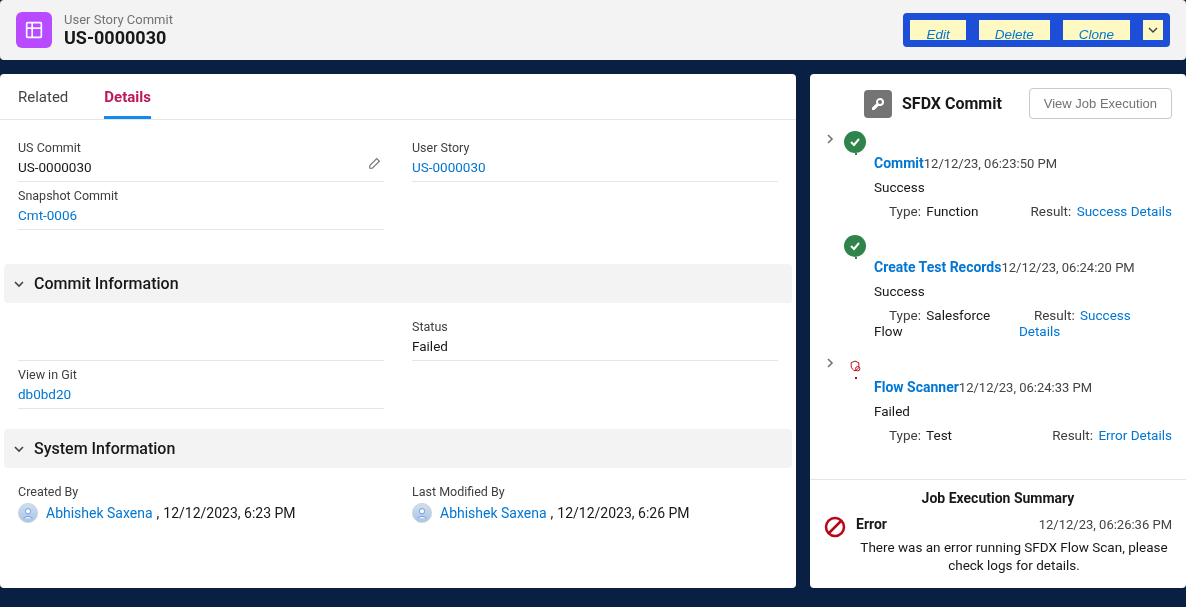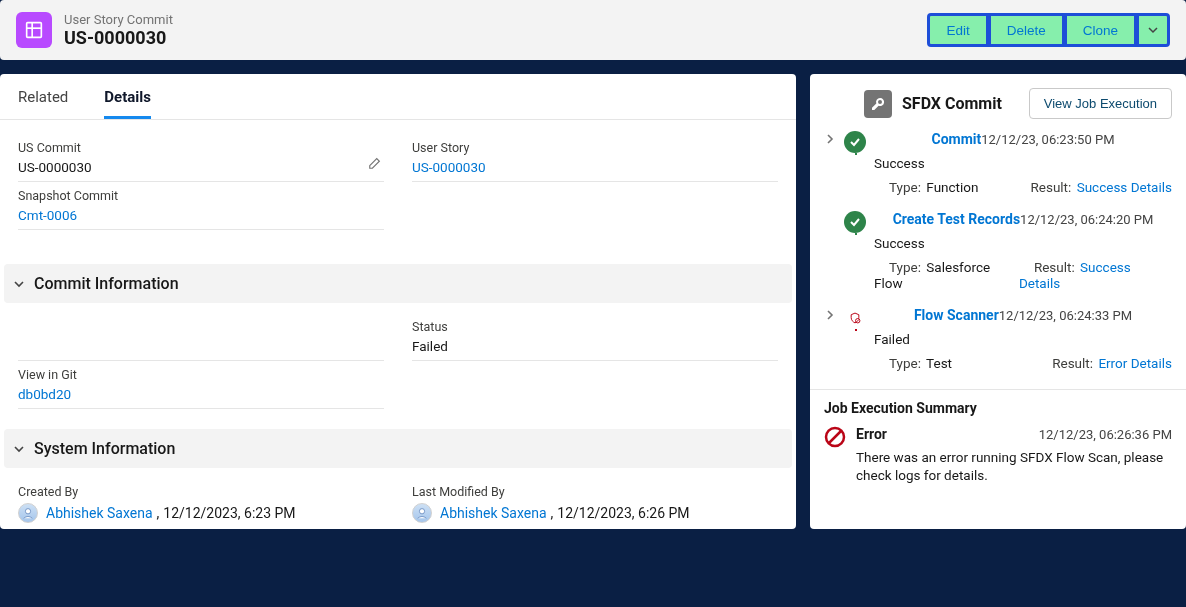--- a/index.html
+++ b/index.html
@@ -24,22 +24,22 @@
   .ph-left { display: flex; align-items: center; gap: 12px; }
   .rec-icon {
     width: 36px; height: 36px; border-radius: 6px; background: #b84aff;
     display: flex; align-items: center; justify-content: center;
   }
   .rec-icon svg { width: 22px; height: 22px; fill: none; stroke: #fff; stroke-width: 1.8; }
   .rec-type { font-size: 13px; color: #737373; }
   .rec-title { font-size: 18px; font-weight: 700; color: #181818; }
   .ph-actions { display: flex; }
   .ph-actions button {
-    background: #86efac; border: 3px solid #1d4ed8; padding: 7px 16px; font-size: 13.5px;
-    color: #0176d3; cursor: pointer; margin-left: -1px; height: 34px;
+    background: #fef9c3; border: 7px solid #1d4ed8; padding: 7px 16px; font-size: 13.5px;
+    color: #0176d3; cursor: pointer; margin-left: -1px; height: 34px; font-style: italic;
   }
   .ph-actions button:first-child { border-top-left-radius: 4px; border-bottom-left-radius: 4px; }
   .ph-actions .more { width: 34px; padding: 0; display:flex;align-items:center;justify-content:center; border-top-right-radius:4px; border-bottom-right-radius:4px; color:#444;}
   .ph-actions .more svg { width:10px; height:10px; }
 
   .content-wrap {
     display: flex;
     gap: 14px;
     padding: 14px 0 0 0;
     background: #0a1f44;
@@ -64,21 +64,21 @@
   
   .tabs {
     display: flex;
     border-bottom: 1px solid #e5e5e5;
     padding: 0 18px;
     gap: 36px;
   }
   .tab {
     padding: 14px 0 10px 0; font-size: 15px; color: #444; cursor: pointer;
   }
-  .tab.active { font-weight: 700; border-bottom: 3px solid #1589ee; color:#0f172a;}
+  .tab.active { font-weight: 700; border-bottom: 3px solid #1589ee; color:#be185d;}
 
   
   .detail-body { padding: 14px 18px 0 18px; }
   .field-row { display: flex; gap: 28px; }
   .field { flex: 1; border-bottom: 1px solid #e5e5e5; padding: 6px 0 6px 0; position: relative; }
   .field-label { font-size: 12.5px; color: #3e3e3c; margin-bottom: 4px; }
   .field-value { font-size: 13.5px; color: #181818; }
   .field-value.link { color: #0176d3; }
   .field-edit {
     position: absolute; right: 2px; bottom: 8px; color: #747474;
@@ -122,21 +122,21 @@
   }
   .panel-title-wrap { display:flex; align-items:center; gap:10px;padding-left:40px; }
   .panel-icon {
     width:28px; height:28px; border-radius:4px; background:#747474;
     display:flex; align-items:center; justify-content:center;
   }
   .panel-icon svg { width:16px; height:16px; fill:#fff; }
   .panel-title { font-size: 16px; font-weight: 700; }
   .panel-action {
     background:#fff; border:1px solid #c9c9c9; border-radius:4px; padding:7px 14px;
-    font-size:13px; color:#0c4a6e; cursor:pointer;
+    font-size:13px; color:#737373; cursor:pointer;
   }
 
   .steps { padding: 0 14px; }
   .step {
     display:flex; align-items:flex-start;
     position:relative;
   }
   .step-gutter {
     width: 50px; flex:none; display:flex; position:relative;
     align-items: flex-start;
@@ -155,28 +155,28 @@
   }
   .step-stat svg { width:12px; height:12px; fill:#fff; }
   .step-stat.fail { background:transparent; }
   .shield-fail { width:22px; height:22px; }
   .step-line {
     position:absolute; left: 31px; top:22px; bottom:-2px; width:2px;
     background:#2e844a;
   }
   .step-line.fail { background:#ba0517; }
   .step-body { flex:1; padding-bottom: 16px; }
-  .step-top { display:flex; justify-content:center; align-items:baseline; }
+  .step-top { display:flex; justify-content:flex-start; align-items:baseline;margin-top:24px; }
   .step-name { color:#0176d3; font-weight:700; font-size:14px; }
   .step-time { color:#444; font-size:13px; white-space:nowrap;}
   .step-row { display:flex; justify-content:space-between; margin-top:8px; font-size:13.5px; color:#181818;}
   .step-kv .k { color:#3e3e3c; margin-right:2px;margin-left:15px;}
   .step-kv .v-link { color:#0176d3; }
 
-  .exec-summary { padding: 10px 14px 0 14px; border-top:1px solid #e5e5e5; margin-top:2px;}
+  .exec-summary { padding: 10px 14px 0 14px; border-top:1px solid #e5e5e5; margin-top:20px;text-align:center;}
   .exec-title { font-weight:700; font-size:14px; margin-bottom:10px; }
   .exec-row { display:flex; align-items:flex-start; gap:10px; }
   .err-icon { width:22px; height:22px; flex:none; }
   .exec-body { flex:1; }
   .exec-top { display:flex; justify-content:space-between; align-items:baseline; }
   .exec-label { font-weight:700; font-size:14px;}
   .exec-msg { font-size:13.5px; color:#181818; margin-top:6px; line-height:1.35;}
 </style>
 </head>
 <body>

